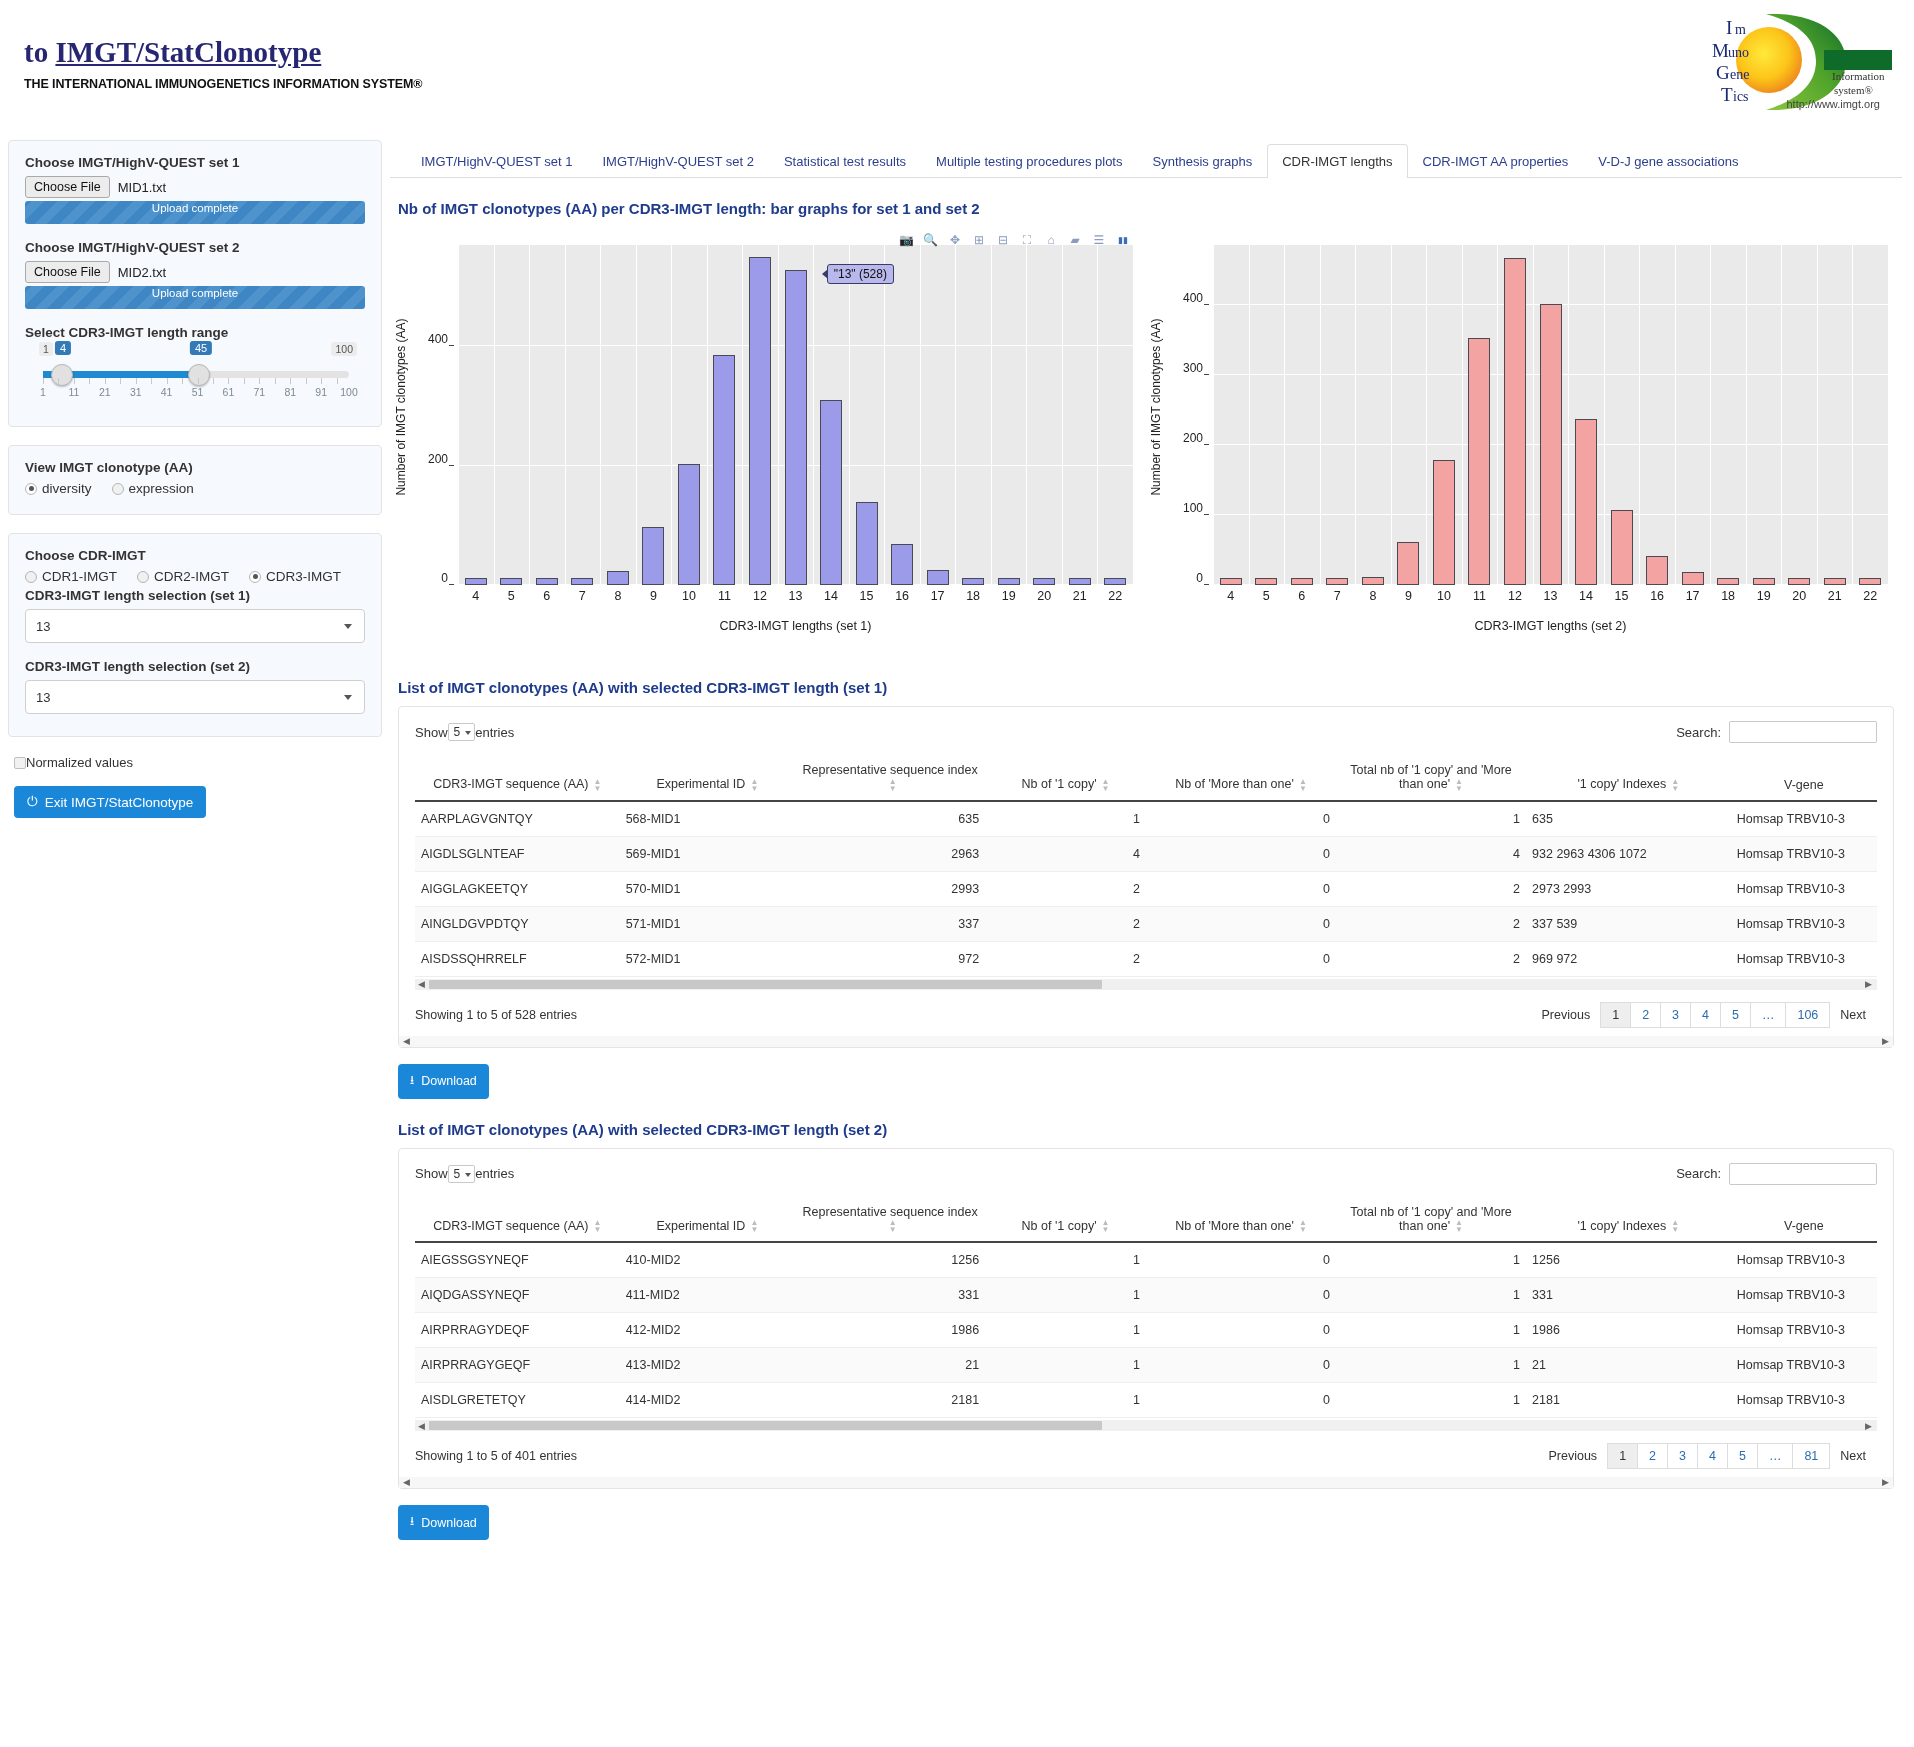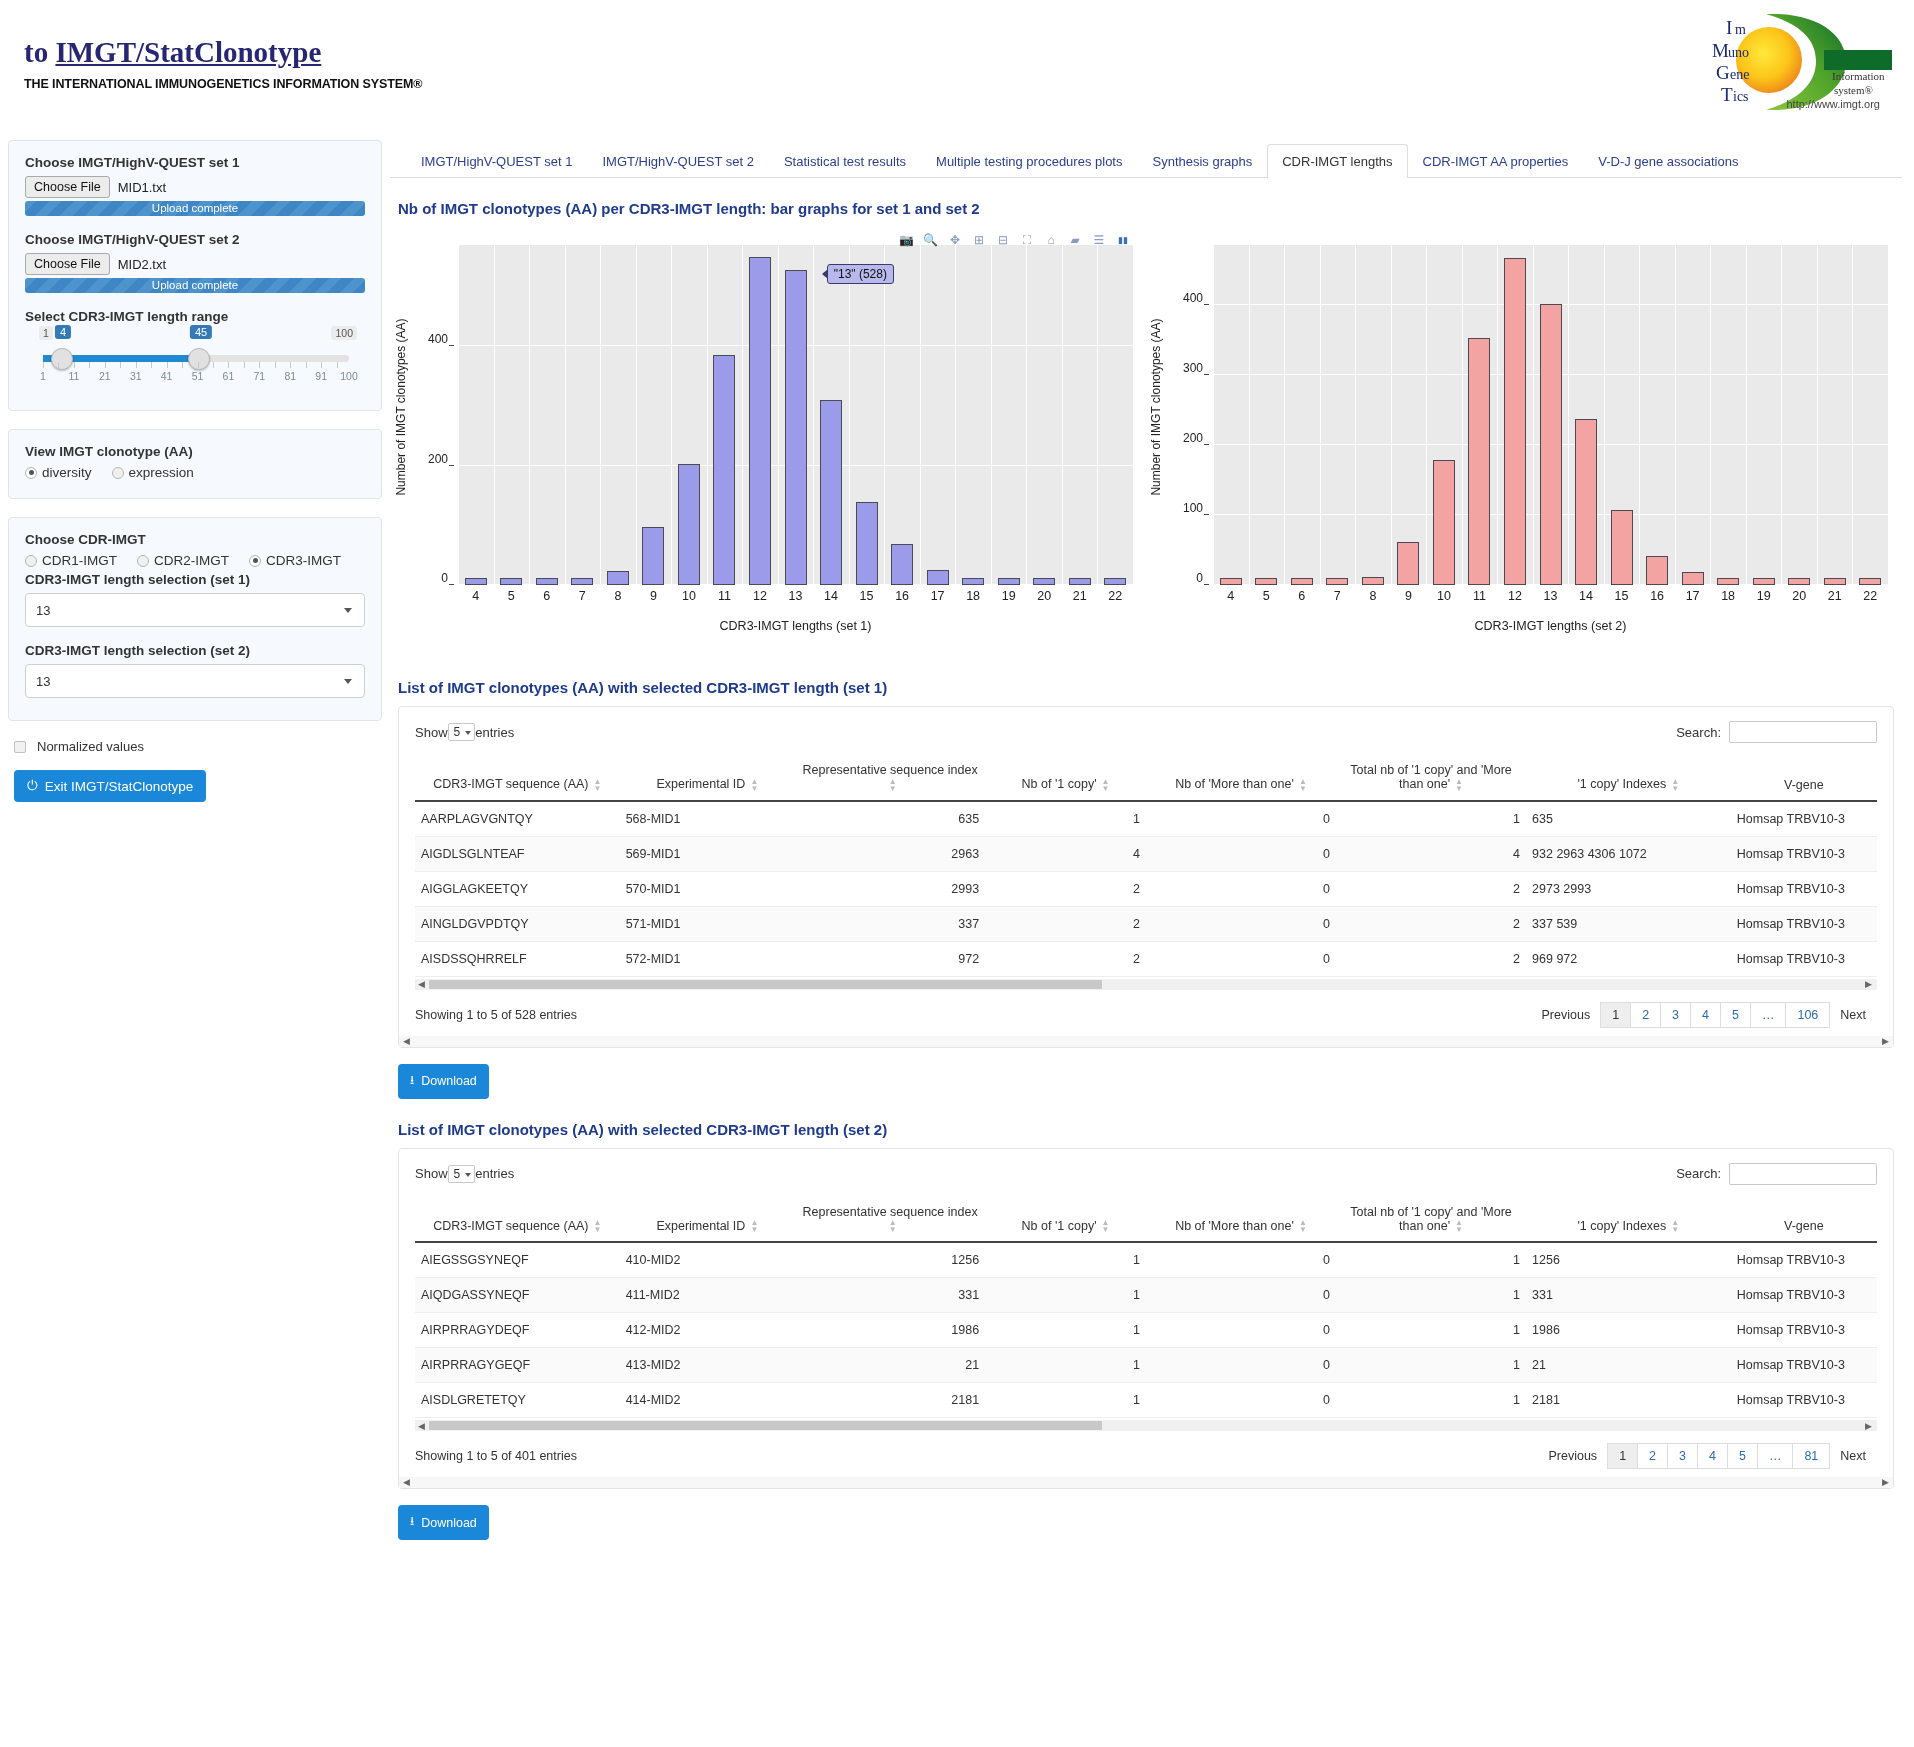--- a/index.html
+++ b/index.html
@@ -44,21 +44,21 @@
   .ctl-label { font-weight:bold; font-size:13.5px; color:#333; margin-bottom:6px; }
 
   .file-row { display:flex; align-items:center; gap:8px; margin-bottom:2px; }
   .choose-file-btn {
     border:1px solid #a9a9a9; background:#ececec; border-radius:3px;
     padding:2px 8px; font-size:12.5px; color:#111; line-height:16px;
     font-family:"Liberation Sans", sans-serif;
   }
   .file-name { font-size:13px; color:#222; }
   .progress {
-    height:15px; margin:3px 0 16px 0; border-radius:3px; overflow:hidden;
+    height:23px; margin:3px 0 16px 0; border-radius:3px; overflow:hidden;
     background:
       repeating-linear-gradient(-45deg,#3e86c4 0 9px,#4f93cd 9px 18px);
     color:#fff; font-size:11.5px; text-align:center; line-height:15px;
   }
 
   
   .slider-wrap { position:relative; height:62px; margin-top:4px; }
   .slider-track {
     position:absolute; left:18px; right:16px; top:25px; height:7px;
     background:#e3e3e3; border-radius:4px;
@@ -97,21 +97,21 @@
   .radio.off { background:#f0f0f0; }
 
   .select-box {
     width:100%; height:34px; background:#fff; border:1px solid #cfcfcf; border-radius:4px;
     display:flex; align-items:center; padding:0 10px; font-size:13px; color:#333;
     position:relative; margin-bottom:16px;
   }
   .caret { position:absolute; right:12px; width:0;height:0;
     border-left:4px solid transparent;border-right:4px solid transparent;border-top:5px solid #555; }
 
-  .chk-row { display:flex; align-items:center; gap:11px; font-size:13px; color:#333; margin:6px 0 16px 6px; }
+  .chk-row { display:flex; align-items:center; gap:0; font-size:13px; color:#333; margin:6px 0 16px 6px; }
   .chk { width:12px;height:12px;border:1px solid #c0c0c0;background:#f1f1f1;border-radius:2px;display:inline-block; }
 
   .btn-exit {
     display:inline-flex; align-items:center; gap:7px;
     background:#1a87d8; color:#fff; border:none; border-radius:4px;
     padding:8px 13px; font-size:13.5px; margin-left:6px; cursor:pointer;
   }
 
   
   .tabs { display:flex; align-items:flex-end; border-bottom:1px solid #ddd; padding-left:16px; height:38px; }

